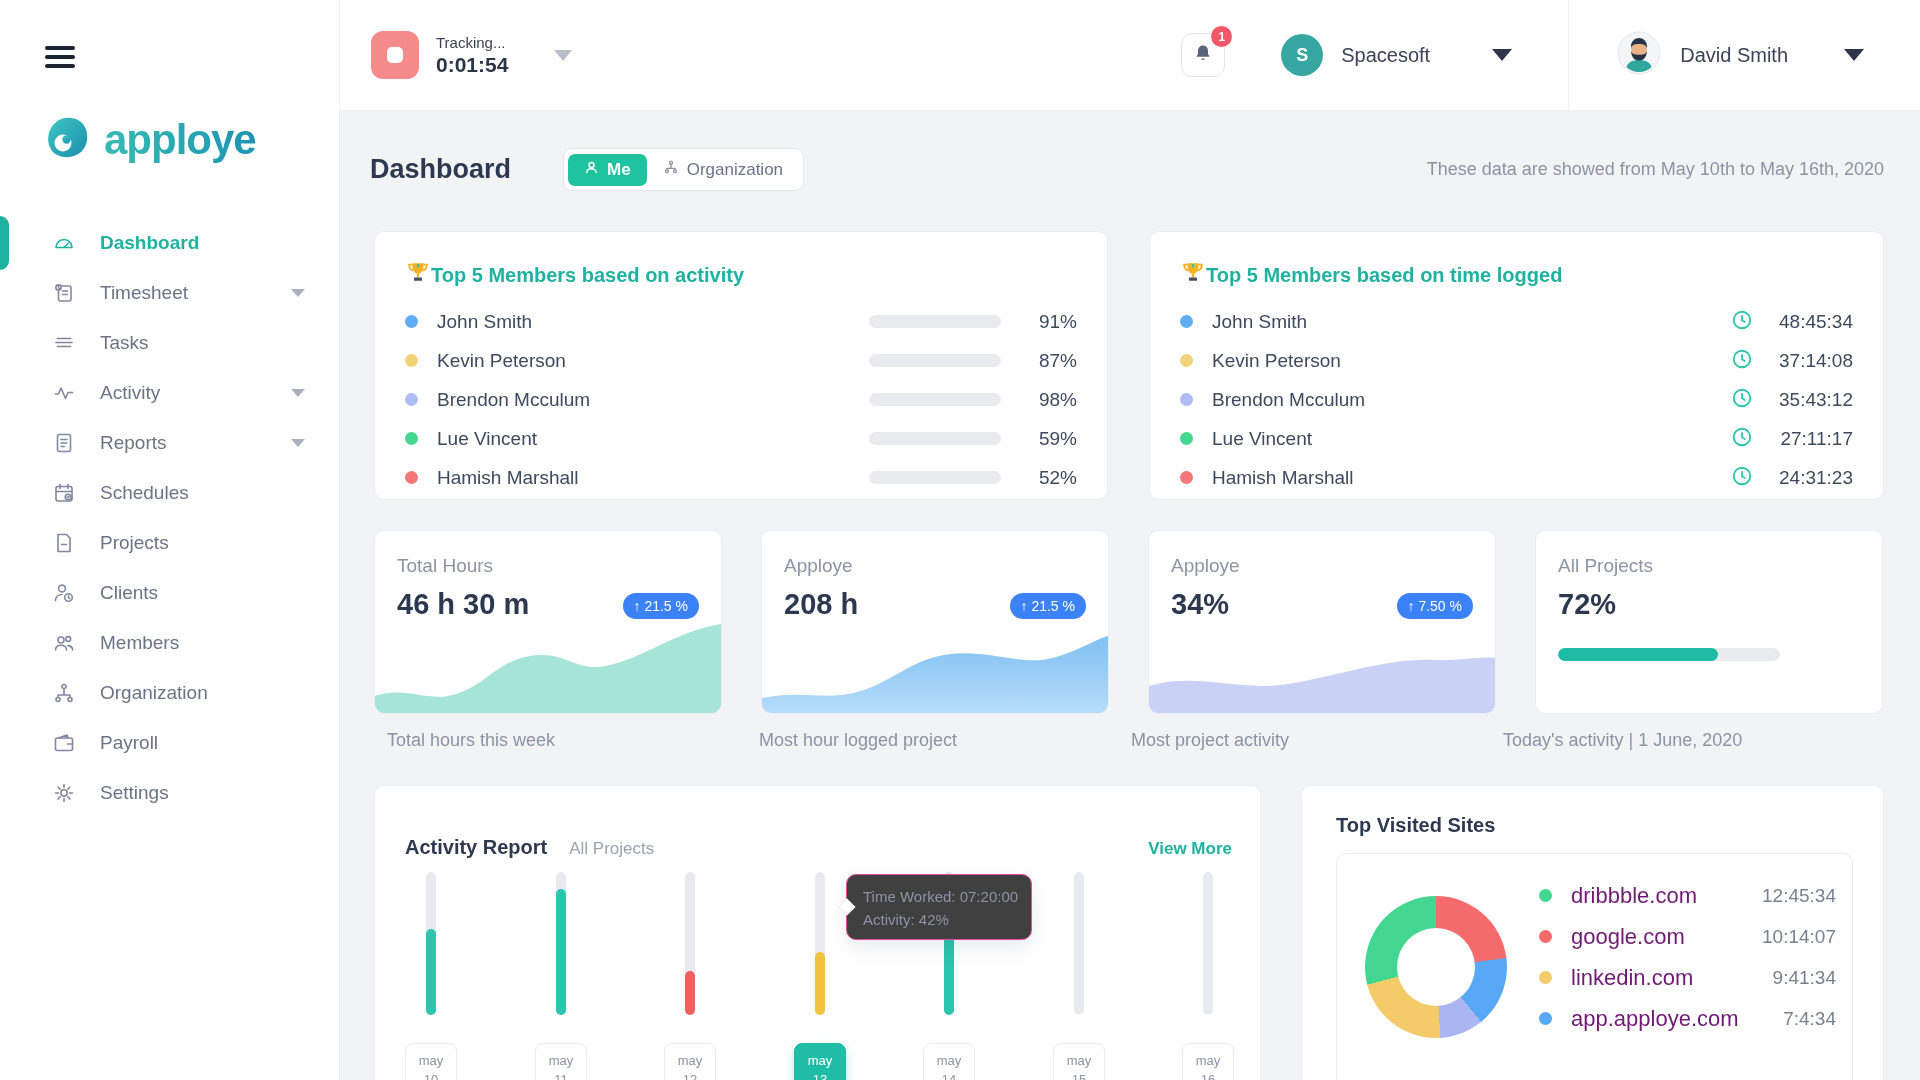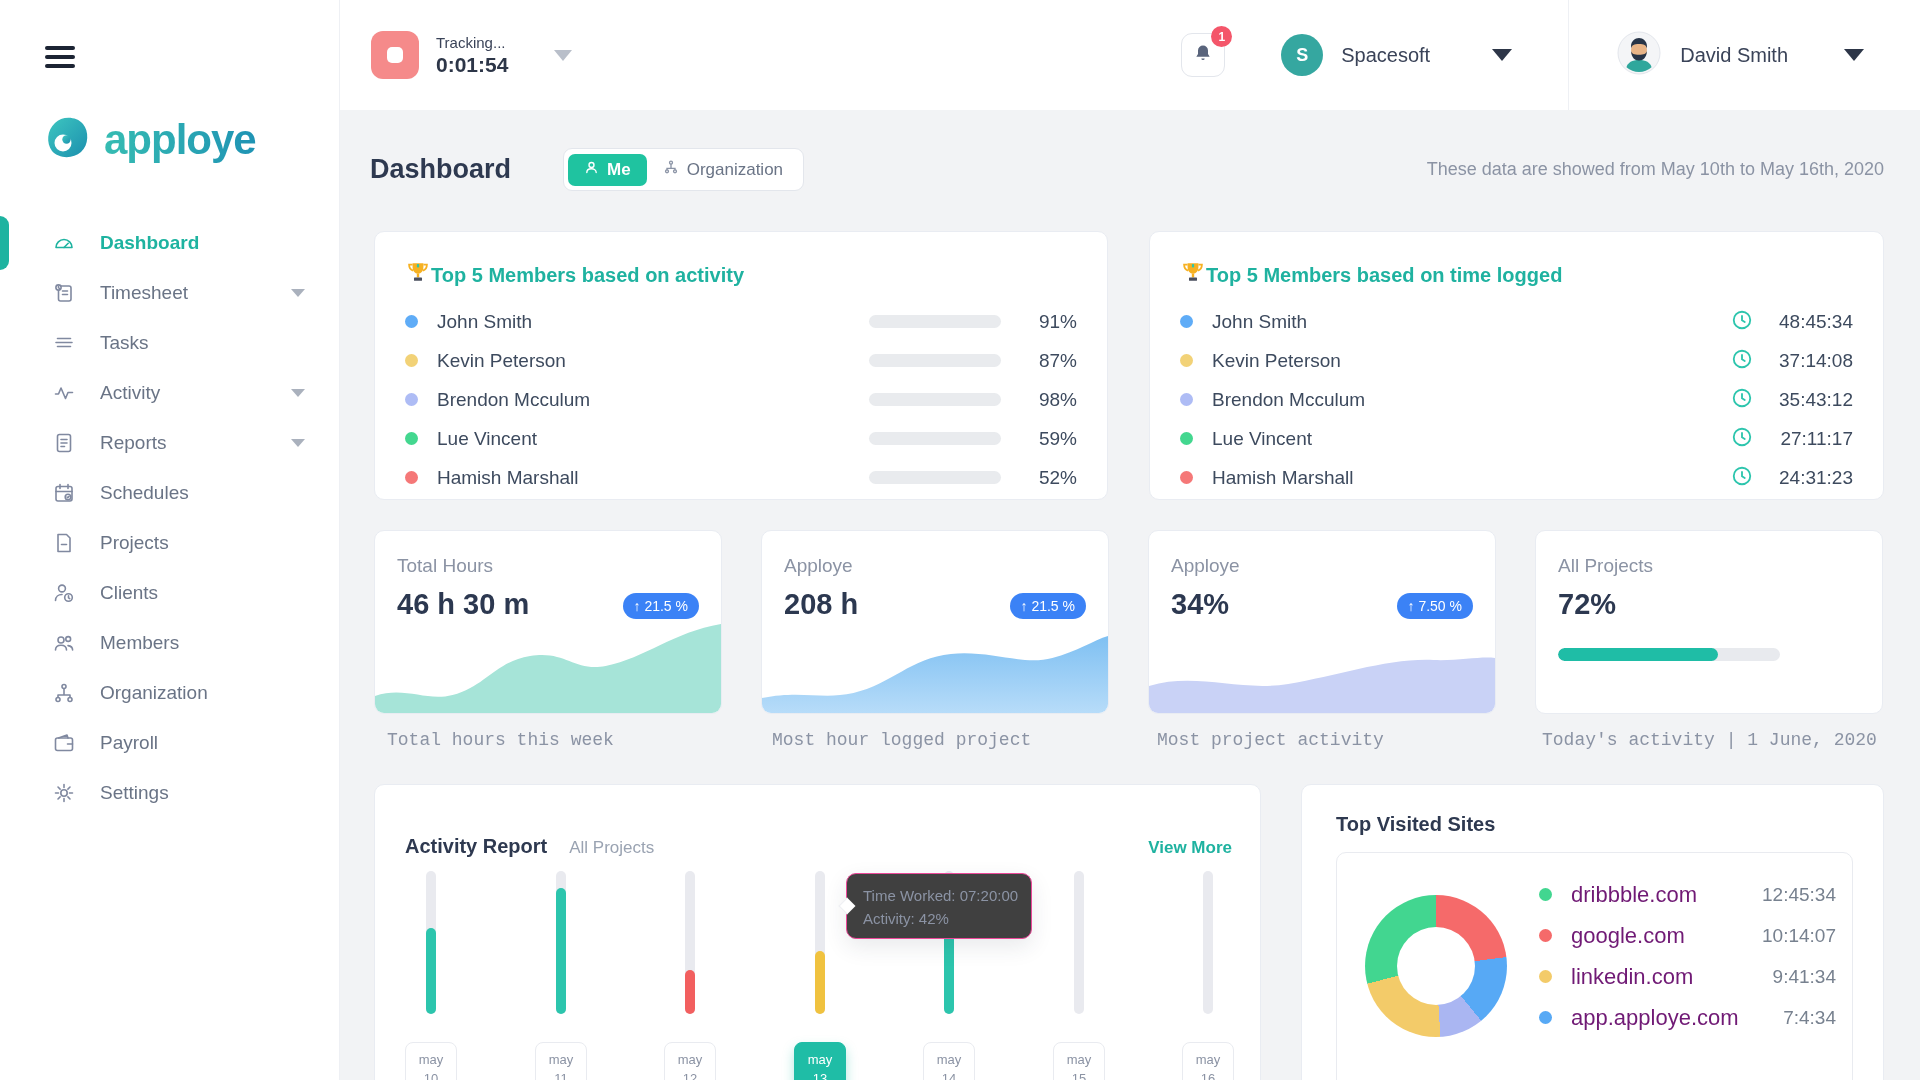--- a/index.html
+++ b/index.html
@@ -83,21 +83,21 @@
 
   .row2 { display:flex; gap:39px; margin:30px 36px 0 34px; }
   .stat-card { width:348px; height:184px; position:relative; overflow:hidden; padding:24px 24px 0 22px; }
   .stat-label { font-size:19px; color:#8b93a4; }
   .stat-value { font-size:29px; font-weight:bold; color:#2c3850; margin-top:11px; }
   .stat-badge { position:absolute; top:20px; right:22px; background:#3b82f6; color:#fff; font-size:14px;
     padding:5px 11px; border-radius:13px;margin-top:42px; }
   .wave { position:absolute; left:0; right:0; bottom:0; width:100%; height:115px; }
   .all-progress { margin-top:27px; width:222px; height:13px; background:#e8eaee; border-radius:7px; overflow:hidden; }
   .all-progress-fill { height:13px; background:#1fbda6; border-radius:7px; }
-  .captions { display:flex; gap:37px; margin:16px 36px 0 34px;font-family:Liberation Mono, monospace; }
+  .captions { display:flex; gap:24px; margin:16px 36px 0 34px; }
   .caption { width:348px; padding-left:13px; font-size:18px; color:#8b93a4; }
 
   .row3 { display:flex; gap:40px; margin:34px 36px 0 34px; align-items:flex-start; }
   .activity-card { width:887px; height:372px; position:relative; padding:30px 28px 0 30px; }
   .ac-header { display:flex; align-items:baseline; }
   .ac-title { font-size:20px; font-weight:bold; color:#2e3950;margin-top:20px; }
   .ac-sub { font-size:17px; color:#9aa3b2; margin-left:22px; }
   .view-more { margin-left:auto; font-size:17px; font-weight:bold; color:#1fb2a0; cursor:pointer; }
   .bar-col { position:absolute; top:86px; width:52px; display:flex; flex-direction:column; align-items:center; }
   .track { width:10px; height:143px; background:#e9eaef; border-radius:6px; position:relative; }

